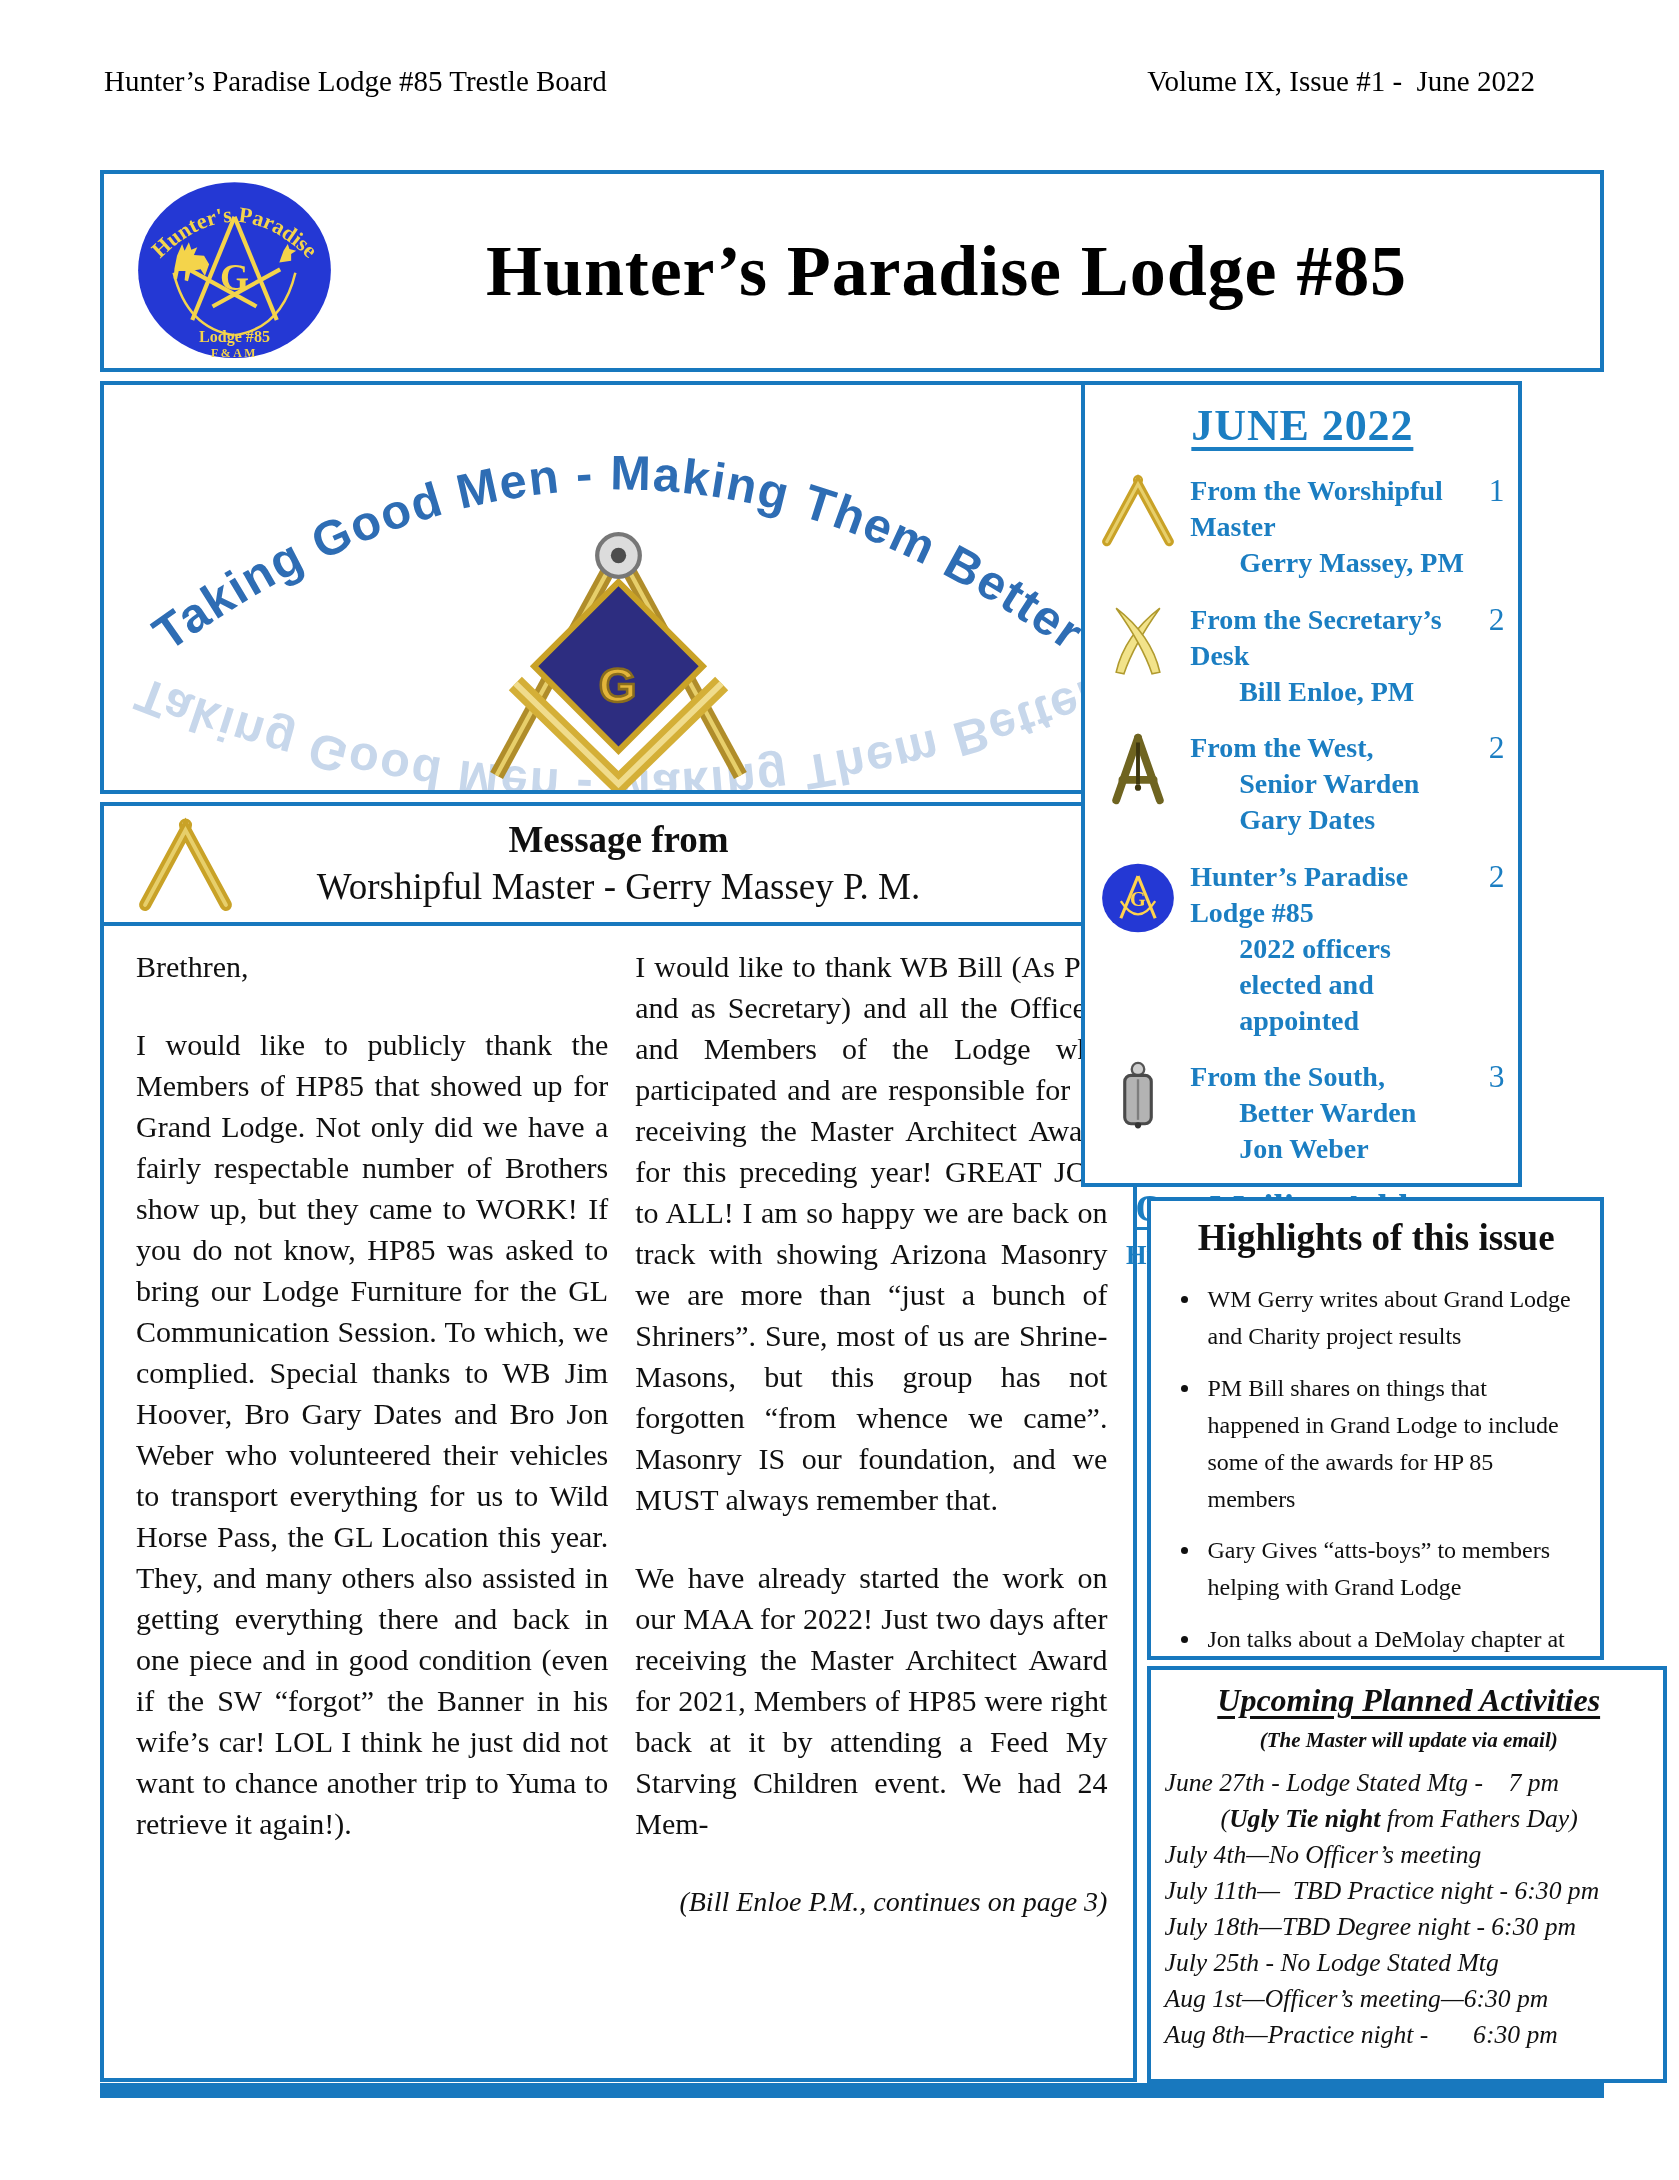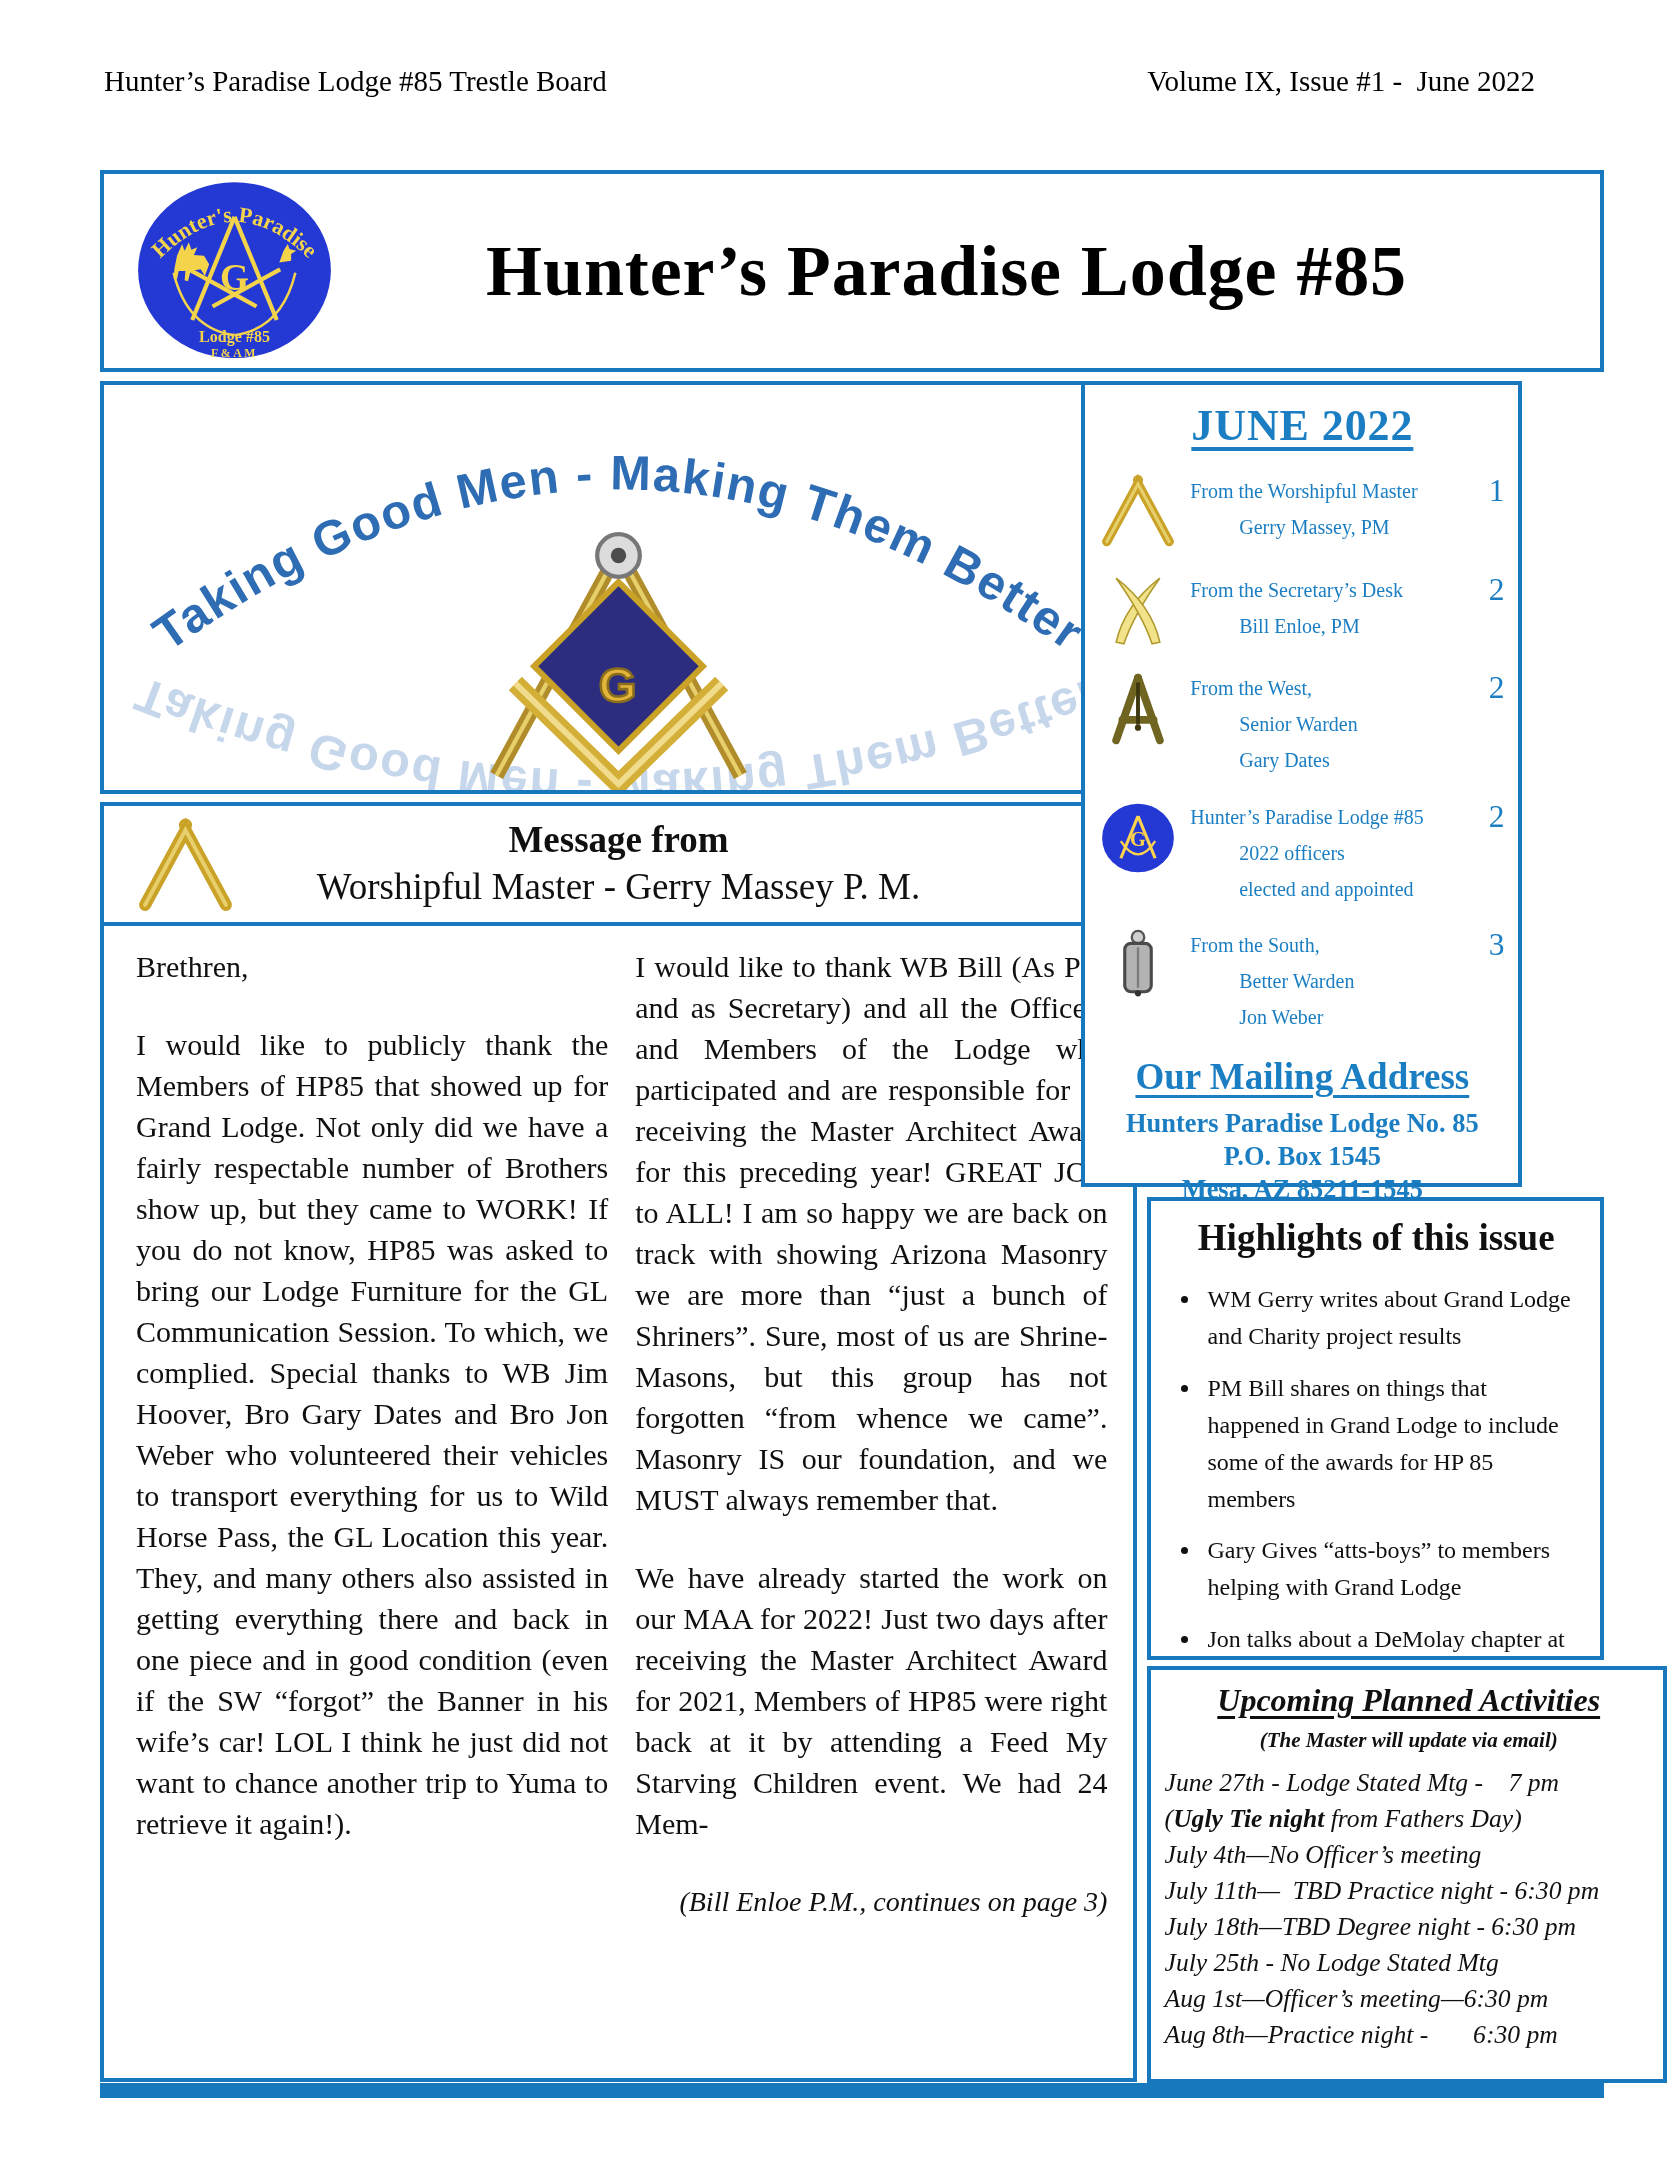--- a/index.html
+++ b/index.html
@@ -57,37 +57,37 @@
   .msg-col p:last-child{margin-bottom:14px;}
   .continuation{font-style:italic;text-align:right;font-size:28px;margin-top:5.1px;}
   
   .toc-title{
     text-align:center;font-size:44px;font-weight:bold;color:var(--toc-blue);
     text-decoration:underline;text-underline-offset:6.8px;margin:3.4px 0 22px 0;letter-spacing:0.9px;
   }
   .toc-item{position:relative;padding-left:95px;padding-right:44px;margin-bottom:20.4px;min-height:78px;}
   .toc-item .toc-icon{position:absolute;left:3.4px;top:0;width:78px;height:78px;}
   .toc-item .toc-icon svg{width:100%;height:100%;display:block;}
-  .toc-line{font-size:20px;font-weight:normal;color:var(--toc-blue);line-height:36px;}
+  .toc-line{font-size:28px;font-weight:bold;color:var(--toc-blue);line-height:36px;}
   .toc-line.sub{margin-left:49px;}
   .toc-page{position:absolute;right:5.1px;top:0;font-size:31.5px;color:var(--toc-blue);}
   .mailing{margin-top:auto;text-align:center;padding-bottom:5.1px;}
   .mailing-title{font-size:37px;font-weight:bold;color:var(--toc-blue);
                  text-decoration:underline;text-underline-offset:6px;margin-bottom:8.5px;}
   .mailing-line{font-size:26.4px;font-weight:bold;color:var(--toc-blue);line-height:33px;}
   
   .hl-title{text-align:center;font-size:37px;font-weight:bold;margin-bottom:22px;}
   .hl-list{list-style:disc;padding-left:31px;}
   .hl-list li{font-size:24px;line-height:37px;margin-bottom:14.5px;padding-left:5.1px;}
   
   .up-title{font-size:32px;font-weight:bold;text-align:center;
             text-decoration:underline;text-underline-offset:5.1px;line-height:41px;}
   .up-subtitle{font-size:21px;font-weight:bold;text-align:center;line-height:39px;margin-bottom:5.1px;}
   .event-line{font-size:25.6px;line-height:36px;white-space:pre-wrap;}
-  .event-line.indent{}
+  .event-line.indent{margin-left:56px;}
   .event-line b{font-weight:bold;}
 </style>
 </head>
 <body>
 
 <div class="page">
 
   <div class="runhead left">Hunter’s Paradise Lodge #85 Trestle Board</div>
   <div class="runhead right">Volume IX, Issue #1 -  June 2022</div>
 

